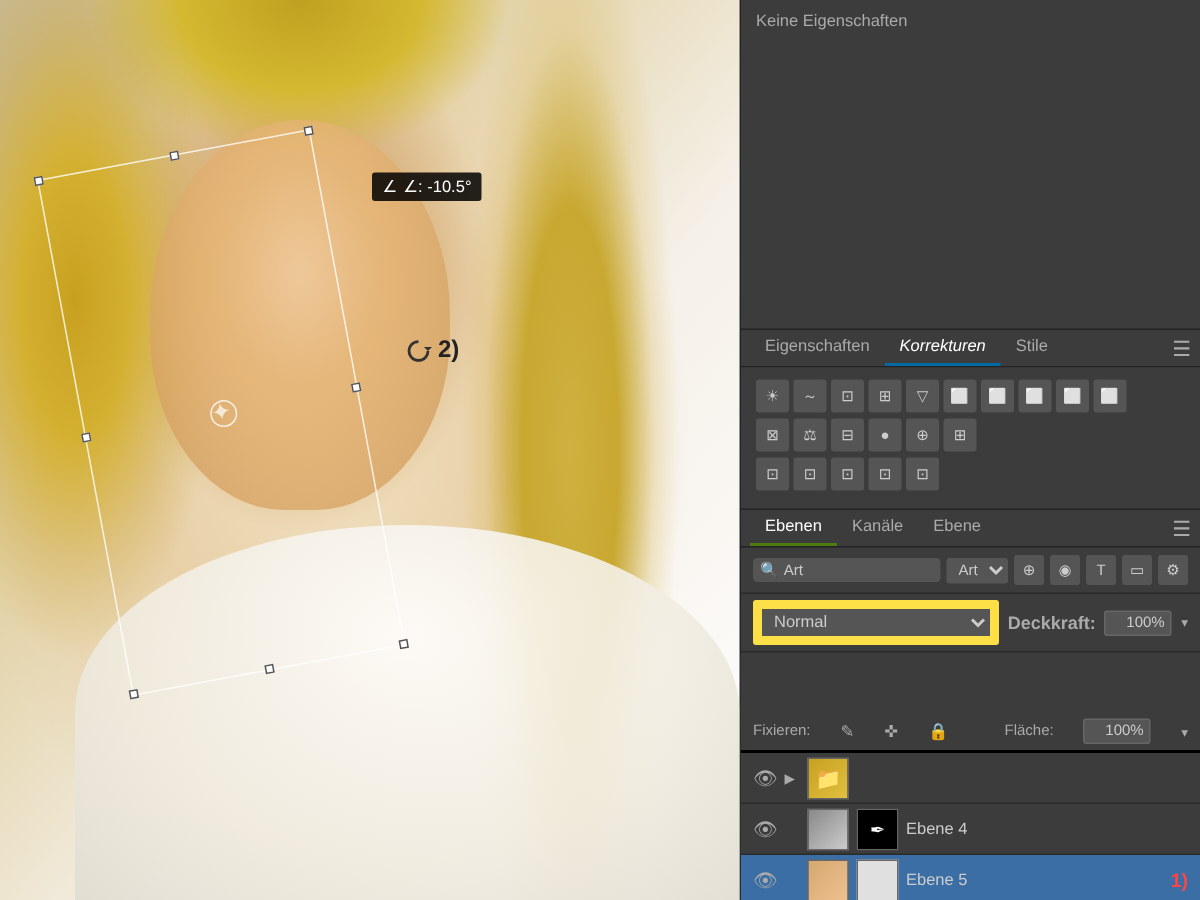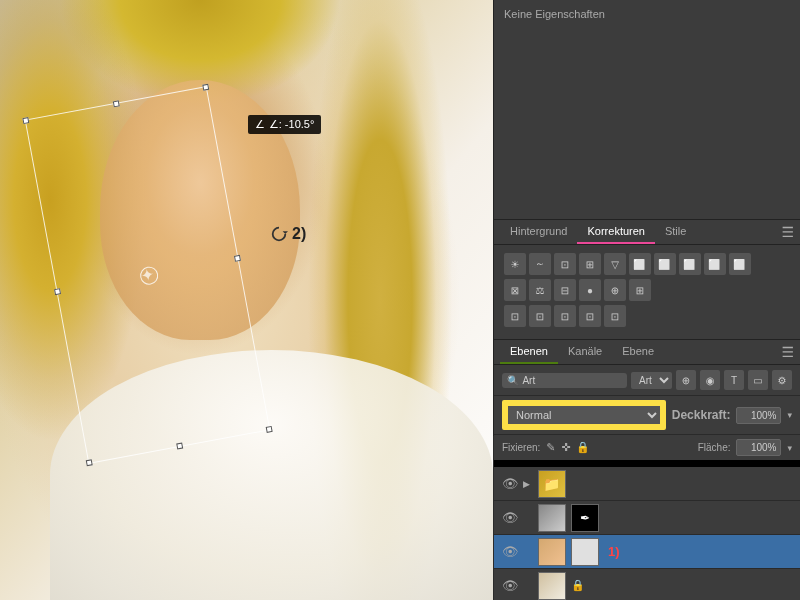--- a/index.html
+++ b/index.html
@@ -184,21 +184,22 @@
     }
     .panel-tab {
       padding: 5px 10px;
       color: #aaa;
       cursor: pointer;
       font-size: 11px;
       border-bottom: 2px solid transparent;
     }
     .panel-tab.active {
       color: #fff;
-      border-bottom: 2px solid #ec4899;
+      border-bottom: 2px solid #0369a1;
+      font-style: italic;
     }
     .panel-menu-btn {
       margin-left: auto;
       color: #aaa;
       cursor: pointer;
       font-size: 14px;
     }
 
     
     .corrections-panel {
@@ -343,22 +344,23 @@
     .small-arrow {
       color: #aaa;
       font-size: 9px;
     }
 
     
     .fix-row {
       padding: 4px 8px;
       display: flex;
       align-items: center;
-      gap: 6px;
-      border-bottom: 7px solid #000000;
+      gap: 20px;
+      border-bottom: 2px solid #000000;
+      margin-top: 40px;
     }
     .fix-label {
       color: #aaa;
       font-size: 10px;
     }
     .fix-icon {
       color: #aaa;
       font-size: 11px;
       cursor: pointer;
     }
@@ -503,21 +505,21 @@
 </div>
 
 <div class="right-panel">
 
   <div class="properties-panel">
     <div class="properties-title">Keine Eigenschaften</div>
   </div>
 
   <div class="panel-tabs">
     <div class="panel-tab">
-      <span>Hintergrund</span>
+      <span>Eigenschaften</span>
     </div>
     <div class="panel-tab active">
       <span>Korrekturen</span>
     </div>
     <div class="panel-tab">
       <span>Stile</span>
     </div>
     <div class="panel-menu-btn">☰</div>
   </div>
 
@@ -611,28 +613,30 @@
         <span class="layer-expand">▶</span>
         <div class="layer-thumbnail thumb-haare" style="display:flex;align-items:center;justify-content:center;color:#a08020;font-size:14px;">📁</div>
       </div>
 
       <div class="layer-item">
         <span class="layer-visibility">👁</span>
         <span class="layer-expand" style="width:10px;"></span>
         <div class="layer-thumbnail" style="background: linear-gradient(135deg,#888 0%,#ccc 100%);">
         </div>
         <div class="layer-mask-thumbnail mask-pen-icon">✒</div>
+        <span class="layer-name">Ebene 4</span>
       </div>
 
       <div class="layer-item selected">
         <span class="layer-visibility">👁</span>
         <span class="layer-expand" style="width:10px;"></span>
         <div class="layer-thumbnail" style="background: linear-gradient(135deg,#d4a870 0%,#f0c090 100%);">
         </div>
         <div class="layer-mask-thumbnail mask-white"></div>
+        <span class="layer-name">Ebene 5</span>
         <span class="layer-annotation">1)</span>
       </div>
 
       <div class="layer-item">
         <span class="layer-visibility">👁</span>
         <span class="layer-expand" style="width:10px;"></span>
         <div class="layer-thumbnail" style="background: linear-gradient(135deg,#d0c0a0 0%,#f0ece0 100%);">
         </div>
         <span class="layer-lock">🔒</span>
       </div>

